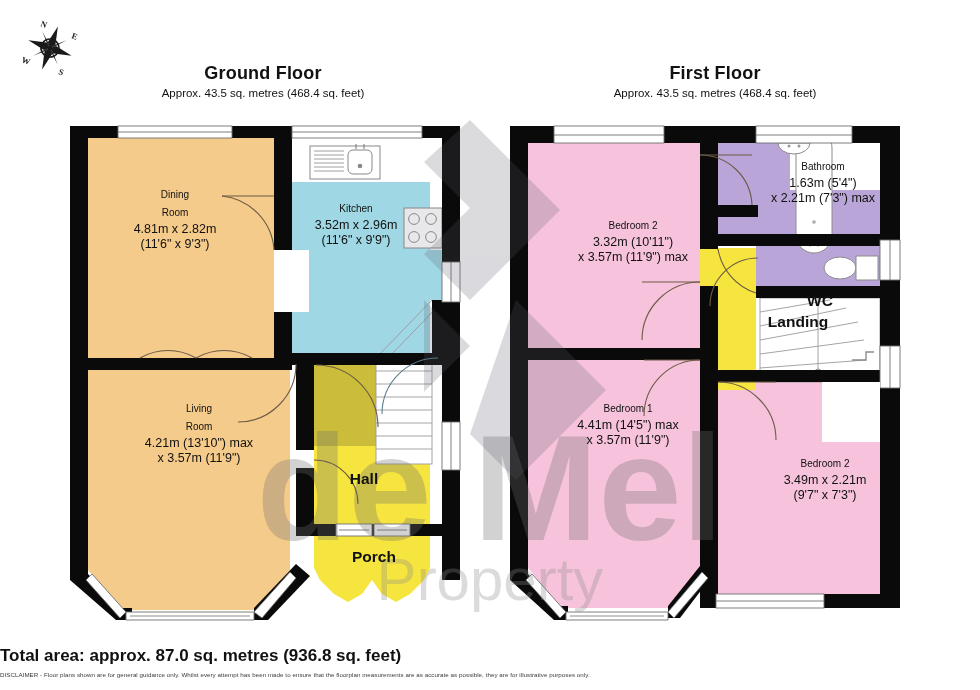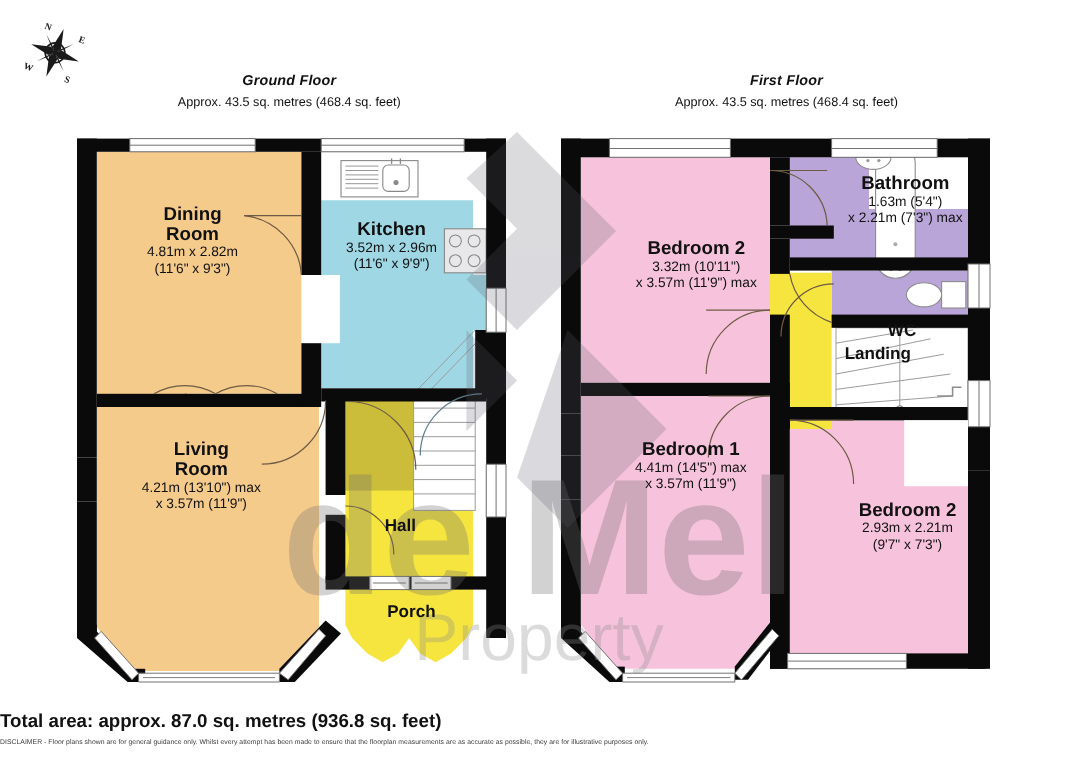--- a/index.html
+++ b/index.html
@@ -8,37 +8,37 @@
     font-family:"Liberation Sans","DejaVu Sans",sans-serif;
     color:#111;position:relative;overflow:hidden;
   }
   #stage{position:absolute;inset:0;width:980px;height:690px;}
   svg#plan{position:absolute;left:0;top:0;width:980px;height:690px;}
 
   .floor-title{
     position:absolute;text-align:center;width:420px;
   }
   .floor-title .ft-name{
-    font-size:13px;font-weight:bold;letter-spacing:.2px;line-height:22px;font-style:italic;
+    font-size:18px;font-weight:bold;letter-spacing:.2px;line-height:22px;
   }
   .floor-title .ft-area{
     font-size:11.5px;font-weight:normal;line-height:16px;margin-top:1px;
   }
   #title-ground{left:53px;top:62px;}
   #title-first{left:505px;top:62px;}
 
   .room-label{
     position:absolute;text-align:center;pointer-events:none;
   }
-  .room-label .rl-name{font-size:17px;font-weight:bold;line-height:18px;}
+  .room-label .rl-name{font-size:10px;font-weight:normal;line-height:18px;}
   .room-label .rl-dims{font-size:12.5px;font-weight:normal;line-height:15px;}
 
   #lbl-dining{left:90px;top:186px;width:170px;}
   #lbl-kitchen{left:276px;top:200px;width:160px;}
-  #lbl-living{left:88px;top:400px;width:190px;text-align:center;}
+  #lbl-living{left:104px;top:400px;width:190px;text-align:center;}
   #lbl-hall{left:318px;top:470px;width:92px;}
   #lbl-porch{left:318px;top:548px;width:112px;}
   #lbl-bed2{left:538px;top:217px;width:190px;}
   #lbl-bed1{left:528px;top:400px;width:200px;}
   #lbl-bed3{left:740px;top:455px;width:170px;}
   #lbl-bath{left:730px;top:158px;width:186px;}
   #lbl-wc{left:790px;top:252px;width:60px;margin-top:40px;}
   #lbl-landing{left:740px;top:313px;width:116px;text-align:center;}
 
   #lbl-hall .rl-name,#lbl-porch .rl-name,#lbl-wc .rl-name,#lbl-landing .rl-name{
@@ -373,21 +373,21 @@
   </div>
 
   <div class="room-label" id="lbl-bed1">
     <div class="rl-name">Bedroom 1</div>
     <div class="rl-dims">4.41m (14'5") max</div>
     <div class="rl-dims">x 3.57m (11'9")</div>
   </div>
 
   <div class="room-label" id="lbl-bed3">
     <div class="rl-name">Bedroom 2</div>
-    <div class="rl-dims">2.93m x 2.21m</div>
+    <div class="rl-dims">3.49m x 2.21m</div>
     <div class="rl-dims">(9'7" x 7'3")</div>
   </div>
 
   <div class="room-label" id="lbl-bath">
     <div class="rl-name">Bathroom</div>
     <div class="rl-dims">1.63m (5'4")</div>
     <div class="rl-dims">x 2.21m (7'3") max</div>
   </div>
 
   <div class="room-label" id="lbl-wc">

